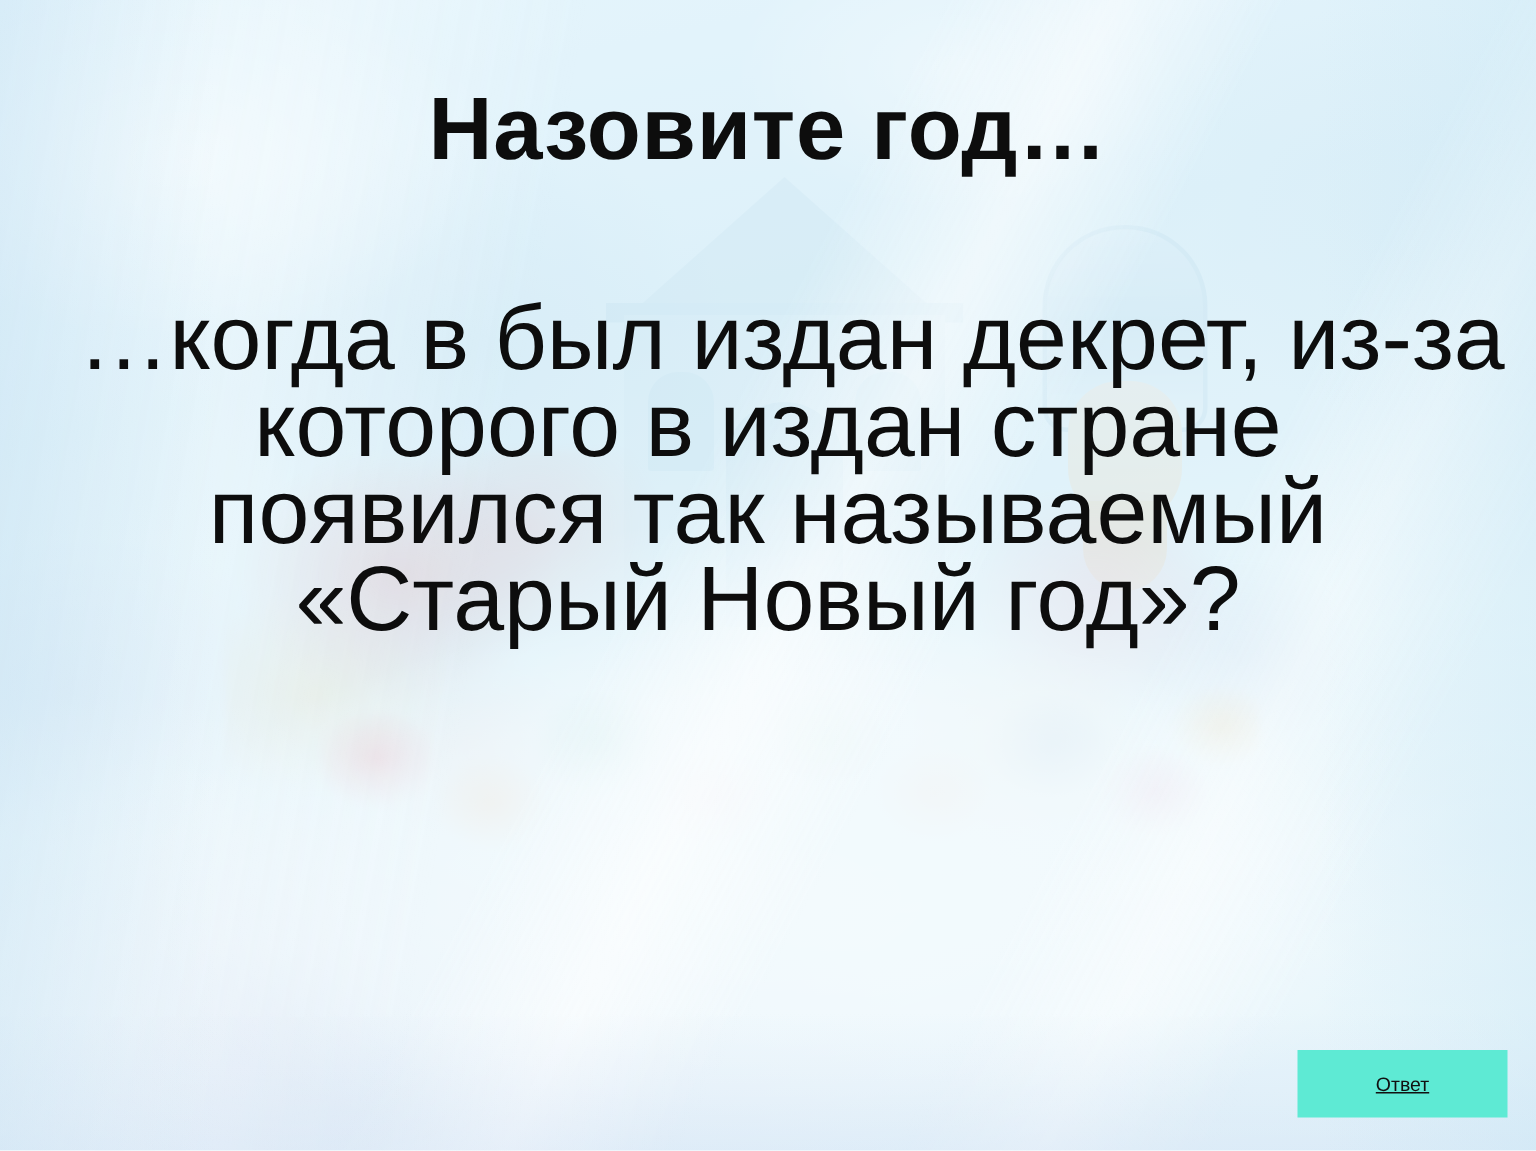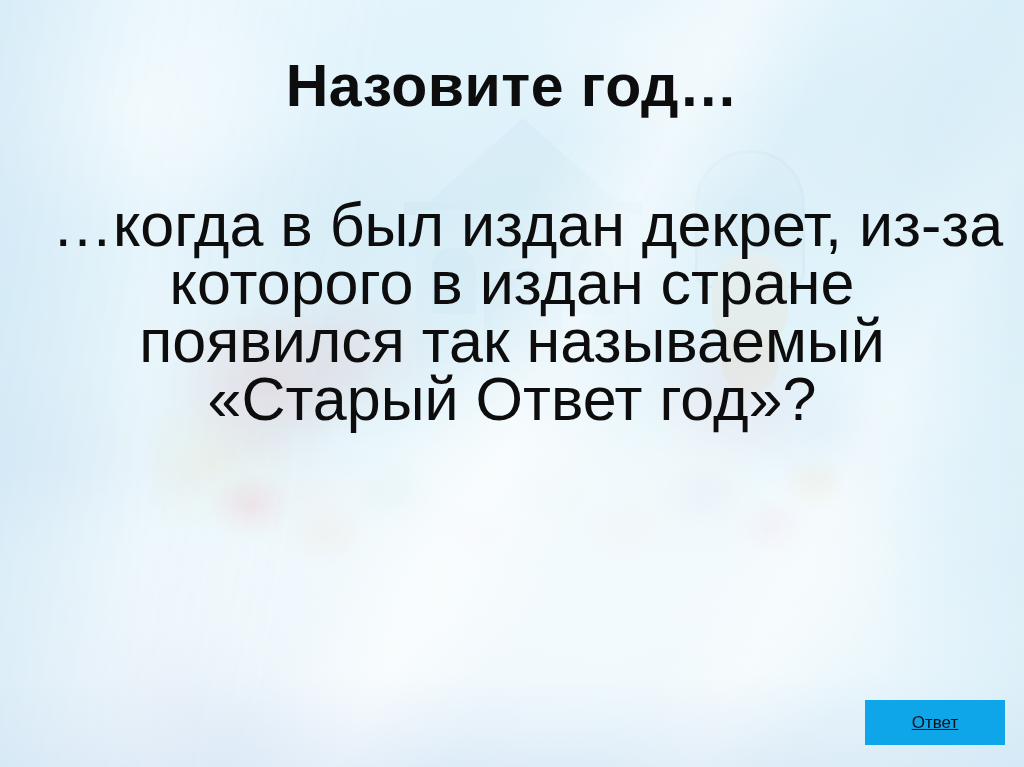--- a/index.html
+++ b/index.html
@@ -283,28 +283,28 @@
     white-space: nowrap;
   }
 
   
   .answer-button {
     position: absolute;
     left: 865px;
     top: 700px;
     width: 140px;
     height: 45px;
-    background: #0ea5e9;
+    background: #5eead4;
     border: none;
     border-radius: 0;
     display: flex;
     align-items: center;
     justify-content: center;
     font-family: "Liberation Sans", "DejaVu Sans", sans-serif;
-    font-size: 17px;
+    font-size: 13px;
     color: #111111;
     cursor: pointer;
     padding: 0;
     text-decoration: underline;
   }
 </style>
 </head>
 <body>
 
 <div class="slide">
@@ -337,19 +337,19 @@
   <div class="bg-layer bg-vignette"></div>
 
   <div class="content">
 
     <div class="slide-title">Назовите год…</div>
 
     <div class="question-block">
       <span class="question-line">…когда в был издан декрет, из-за</span>
       <span class="question-line">которого в издан стране</span>
       <span class="question-line">появился так называемый</span>
-      <span class="question-line">«Старый Ответ год»?</span>
+      <span class="question-line">«Старый Новый год»?</span>
     </div>
 
     <button class="answer-button">Ответ</button>
 
   </div>
 </div>
 
 </body></html>

